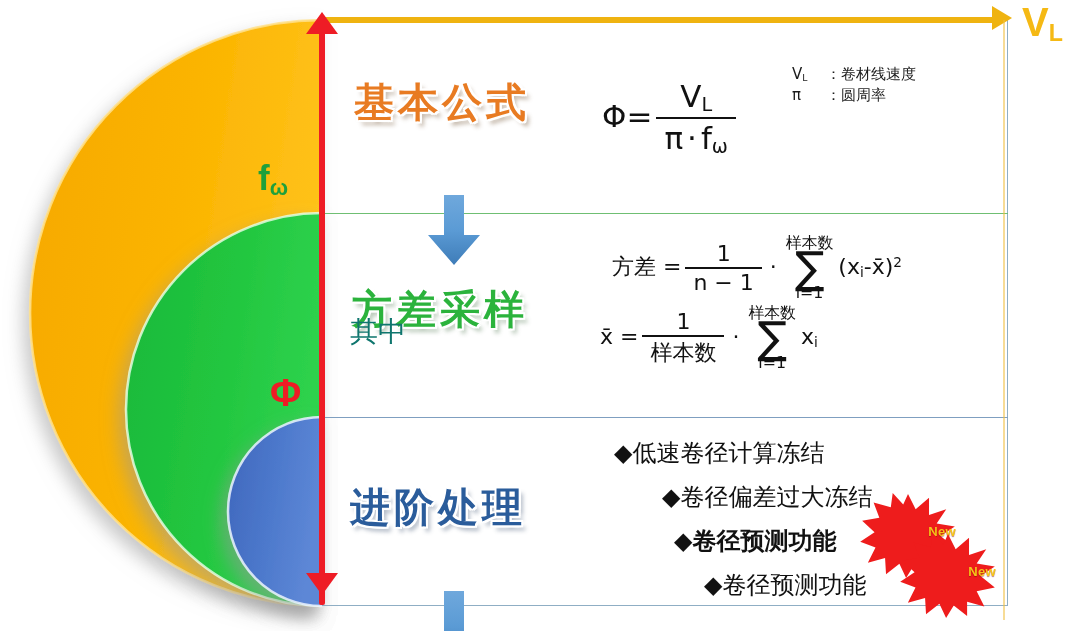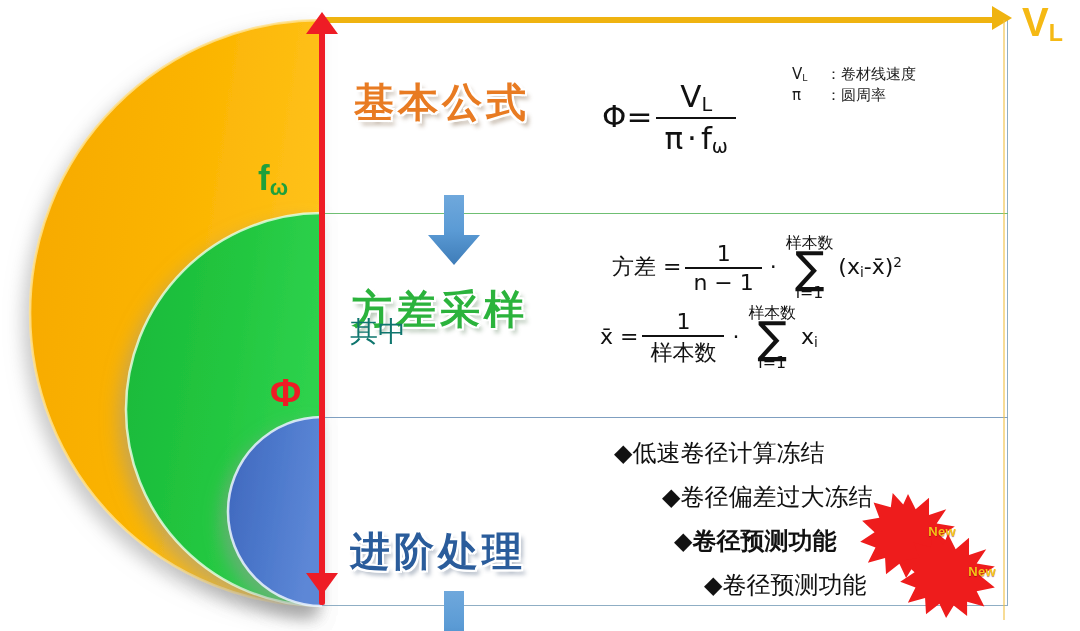--- a/index.html
+++ b/index.html
@@ -101,21 +101,20 @@
       -2px -2px 0 #fff, 2px -2px 0 #fff, -2px 2px 0 #fff, 2px 2px 0 #fff,
       0 -2px 0 #fff, 0 2px 0 #fff, -2px 0 0 #fff, 2px 0 0 #fff,
       4px 5px 4px rgba(80,120,80,.45);
   }
   .t3{
     left:28px;top:70px;color:#2A5C9B;
     text-shadow:
       -2px -2px 0 #fff, 2px -2px 0 #fff, -2px 2px 0 #fff, 2px 2px 0 #fff,
       0 -2px 0 #fff, 0 2px 0 #fff, -2px 0 0 #fff, 2px 0 0 #fff,
       4px 5px 4px rgba(70,90,120,.45);
-    margin-top: 44px;
   }
 
   
   .down-arrow{position:absolute;width:72px;height:72px;}
   .da1{left:96px;top:175px;}
   .da2{left:96px;top:378px;}
 
   
   .formula{
     position:absolute;color:#111;

